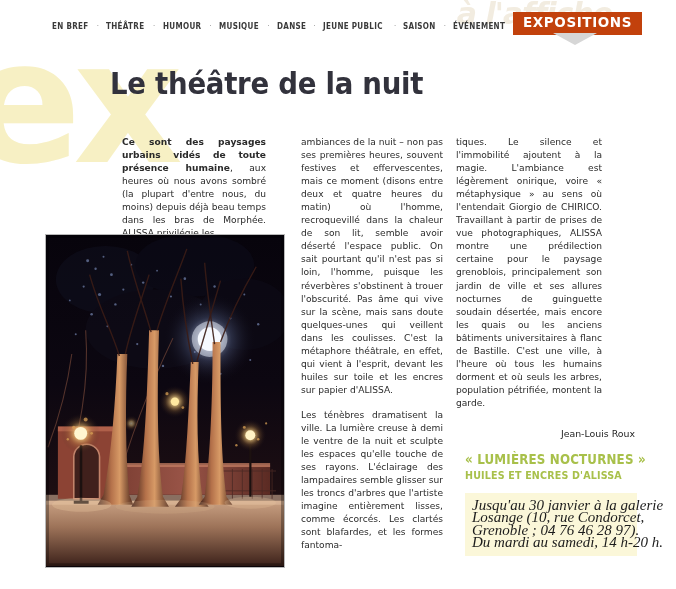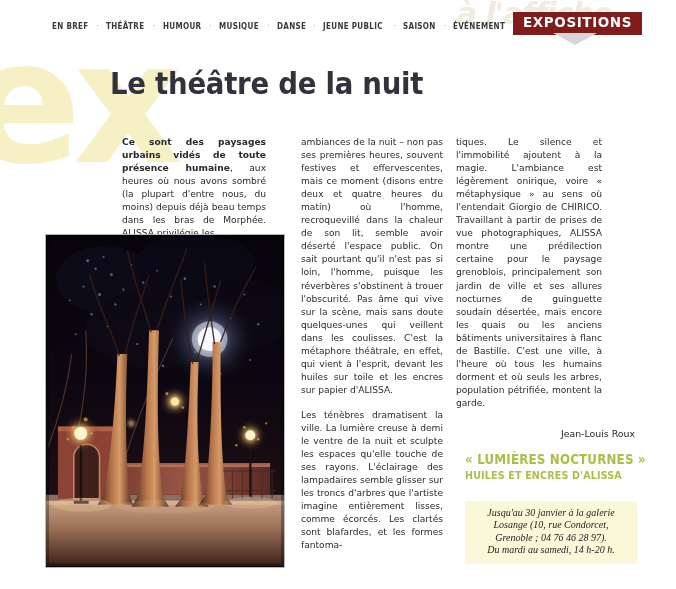--- a/index.html
+++ b/index.html
@@ -79,21 +79,21 @@
     color: #9a9a9a;
     margin: 0 7px 0 3px;
     position: relative;
     top: -1px;
   }
 
   #nav-active {
     position: absolute;
     left: 513px;
     top: 12px;
-    background: #7f1d1d;
+    background: #c2410c;
     color: #ffffff;
     font-family: "DejaVu Sans", sans-serif;
     font-weight: bold;
     font-size: 13.5px;
     letter-spacing: 0.6px;
     padding: 4px 10px 5px 10px;
     line-height: 1;
   }
 
   #nav-tab-arrow {
@@ -189,26 +189,26 @@
     font-size: 10.6px;
     color: #a8c04a;
     letter-spacing: 0.2px;
     margin-top: 2px;
     transform: scaleX(0.9);
     transform-origin: left center;
     white-space: nowrap;
   }
 
   #info-box {
-    margin-top: 20px;
+    margin-top: 12px;
     background: #fbf7d9;
     padding: 6px 7px 7px 7px;
     font-family: "Liberation Serif", serif;
     font-style: italic;
-    font-size: 10px;
+    font-size: 15px;
     line-height: 12.4px;
     color: #1c1c1c;
   }
 
   #info-box div { white-space: nowrap; }
 </style>
 </head>
 <body>
 
 <div id="left-watermark">ex</div>

